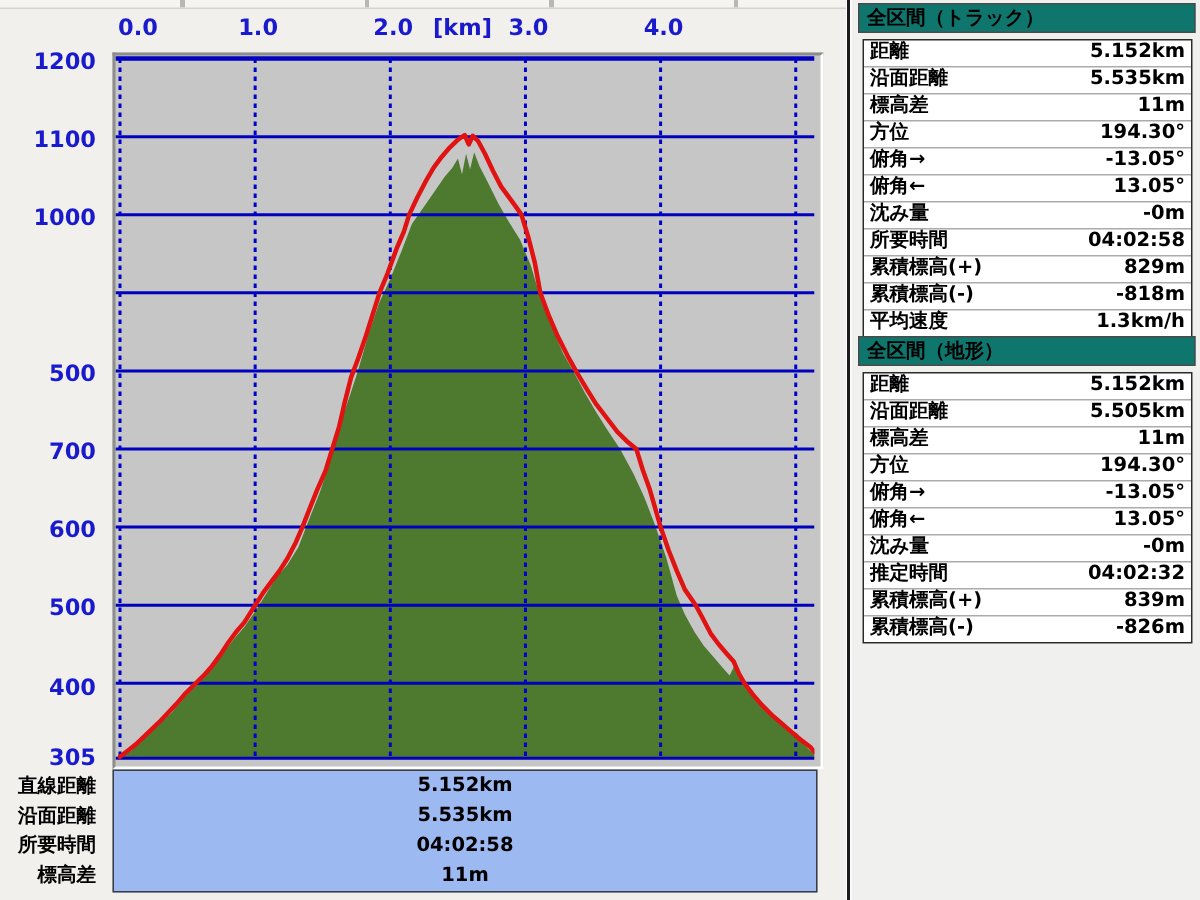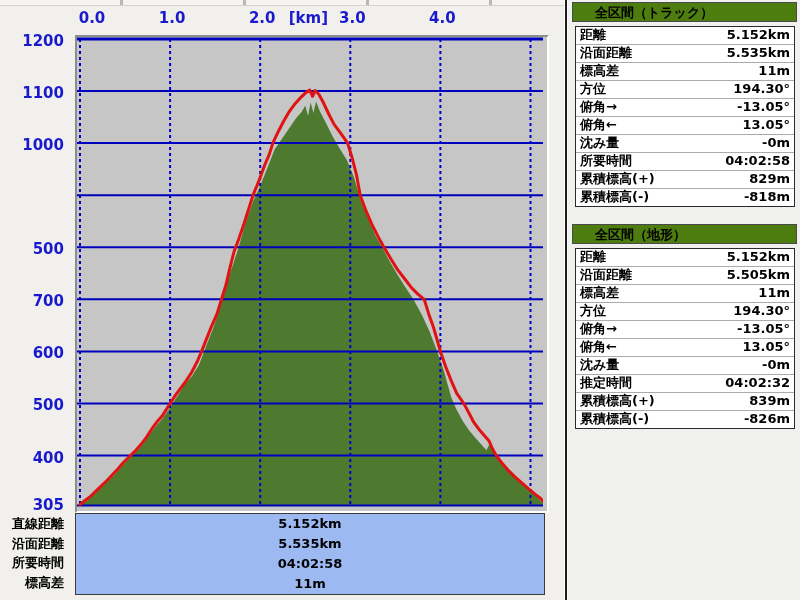--- a/index.html
+++ b/index.html
@@ -27,21 +27,21 @@
   .bsum-label{position:absolute;left:0;width:64px;text-align:right;font-size:13px;color:#000;}
   .bsum-box{position:absolute;left:75px;top:513px;width:468px;height:80px;
     background:#9db9f2;border:1px solid #3c3c3c;}
   .bsum-value{height:20px;line-height:20px;text-align:center;font-size:13px;color:#000;}
   
   .divider{position:absolute;left:564px;top:0;width:4px;height:600px;
     background:linear-gradient(90deg,#ffffff 0 1px,#1c1c1c 1px 3px,#fafafa 3px 4px);}
   
   .right-panel{position:absolute;left:568px;top:0;width:232px;height:600px;background:#f0f0ee;}
   .panel-header{position:absolute;left:4px;width:225px;height:20px;line-height:20px;
-    background:#4d7c0f;border:1px solid #4a4a4a;font-size:13px;padding-left:22px;
+    background:#0f766e;border:1px solid #4a4a4a;font-size:13px;padding-left:5px;
     box-sizing:border-box;white-space:nowrap;overflow:hidden;}
   .panel-table{position:absolute;left:7px;width:220px;background:#ffffff;
     border:1px solid #2a2a2a;box-sizing:border-box;}
   .panel-row{height:17px;line-height:16px;display:flex;justify-content:space-between;
     border-top:1px solid #ababab;padding:0 4px;font-size:13px;white-space:nowrap;}
   .panel-row:first-child{border-top:none;}
   .panel-row .lbl{text-align:left;}
   .panel-row .val{text-align:right;}
 </style>
 </head>
@@ -143,20 +143,24 @@
         <span class="val">04:02:58</span>
       </div>
       <div class="panel-row">
         <span class="lbl">累積標高(+)</span>
         <span class="val">829m</span>
       </div>
       <div class="panel-row">
         <span class="lbl">累積標高(-)</span>
         <span class="val">-818m</span>
       </div>
+      <div class="panel-row">
+        <span class="lbl">平均速度</span>
+        <span class="val">1.3km/h</span>
+      </div>
     </div>
     <div class="panel-header" style="top: 224px;">全区間（地形）</div>
     <div class="panel-table" style="top: 248px;">
       <div class="panel-row">
         <span class="lbl">距離</span>
         <span class="val">5.152km</span>
       </div>
       <div class="panel-row">
         <span class="lbl">沿面距離</span>
         <span class="val">5.505km</span>

